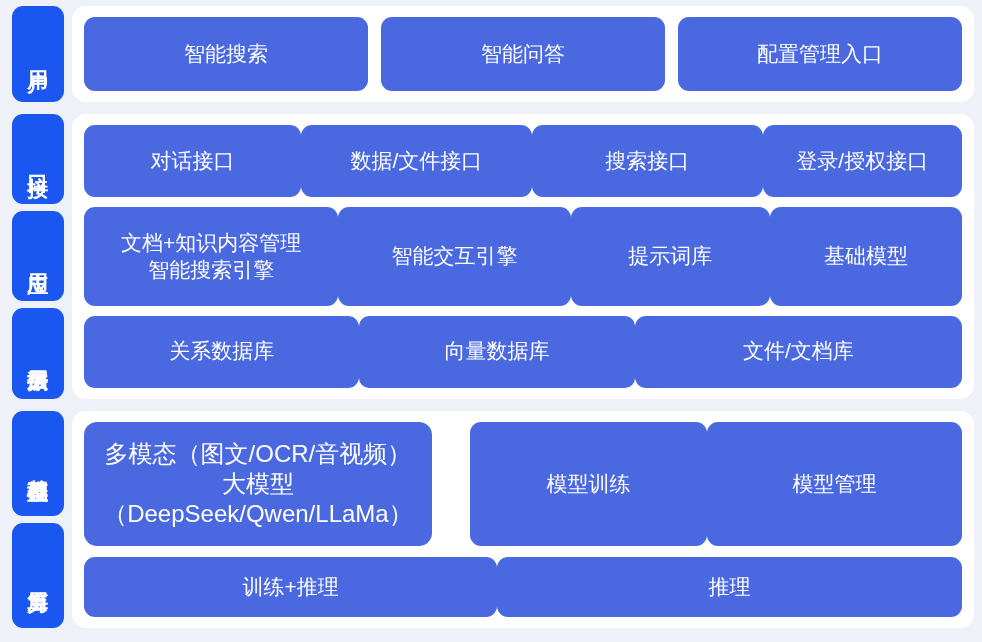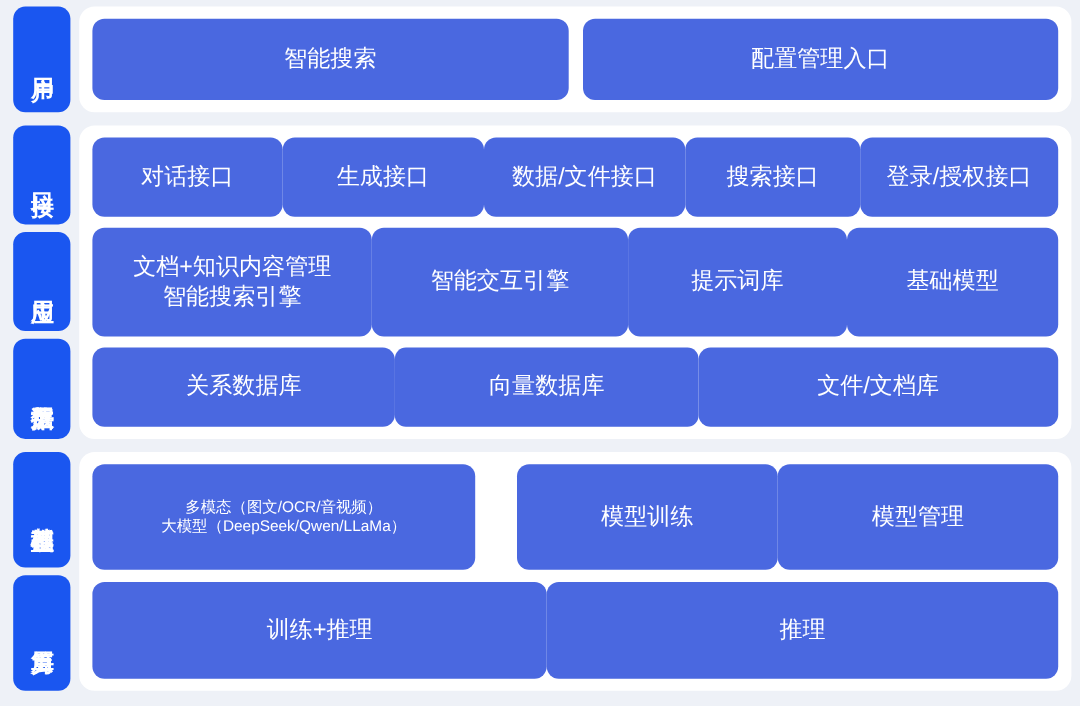--- a/index.html
+++ b/index.html
@@ -112,21 +112,21 @@
   .row-application .box:nth-child(2) { flex: 1.18 1 0; }
   .row-application .box:nth-child(3) { flex: 1.00 1 0; }
   .row-application .box:nth-child(4) { flex: 0.96 1 0; }
 
   
   .row-data .box:nth-child(1) { flex: 1.00 1 0; }
   .row-data .box:nth-child(2) { flex: 1.00 1 0; border-radius: 10px; }
   .row-data .box:nth-child(3) { flex: 1.20 1 0; }
 
   
-  .row-models .box:nth-child(1) { flex: 1.50 1 0; font-size: 14px; }
+  .row-models .box:nth-child(1) { flex: 1.50 1 0; font-size: 24px; border-radius: 13px; }
   .row-models .box:nth-child(2) { flex: 1.00 1 0; margin-left: 38px; }
   .row-models .box:nth-child(3) { flex: 1.08 1 0; }
 
   
   .row-compute .box:nth-child(1) { flex: 1.00 1 0; }
   .row-compute .box:nth-child(2) { flex: 1.13 1 0; }
 
   .band-base .panel { gap: 11px; }
 </style>
 </head>
@@ -134,36 +134,36 @@
 
 <div class="diagram">
 
   <div class="band band-users">
     <div class="label-col">
       <div class="label-chip">用户</div>
     </div>
     <div class="panel">
       <div class="row row-users">
         <div class="box">智能搜索</div>
+        <div class="box">智能问答</div>
         <div class="box">配置管理入口</div>
       </div>
     </div>
   </div>
 
   <div class="band band-middle">
     <div class="label-col">
       <div class="label-chip">接口</div>
       <div class="label-chip">应用</div>
       <div class="label-chip">数据层</div>
     </div>
     <div class="panel">
 
       <div class="row row-interface">
         <div class="box">对话接口</div>
-        <div class="box">生成接口</div>
         <div class="box">数据/文件接口</div>
         <div class="box">搜索接口</div>
         <div class="box">登录/授权接口</div>
       </div>
 
       <div class="row row-application">
         <div class="box two-line">文档+知识内容管理
 智能搜索引擎</div>
         <div class="box">智能交互引擎</div>
         <div class="box">提示词库</div>

